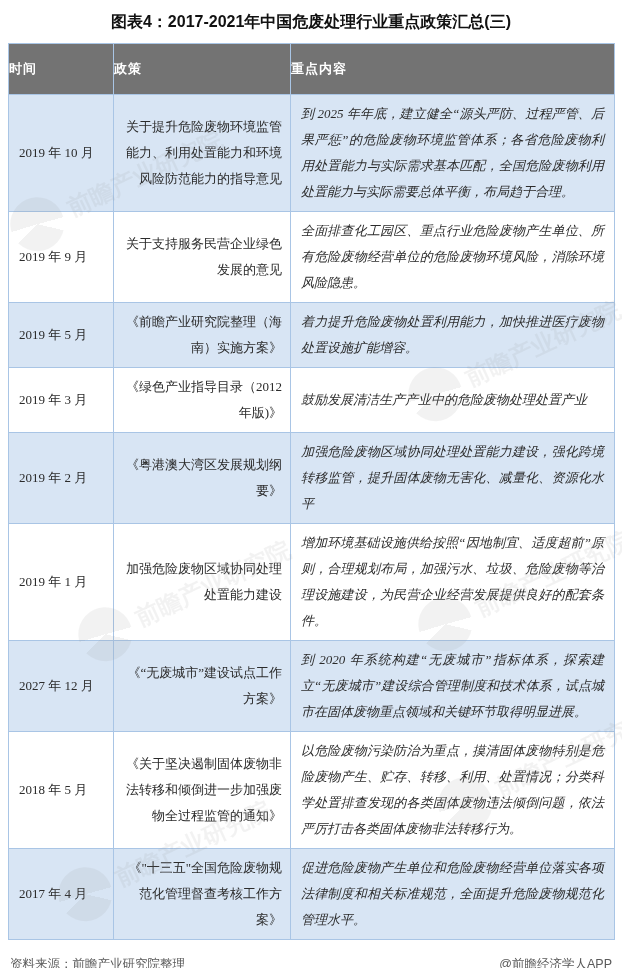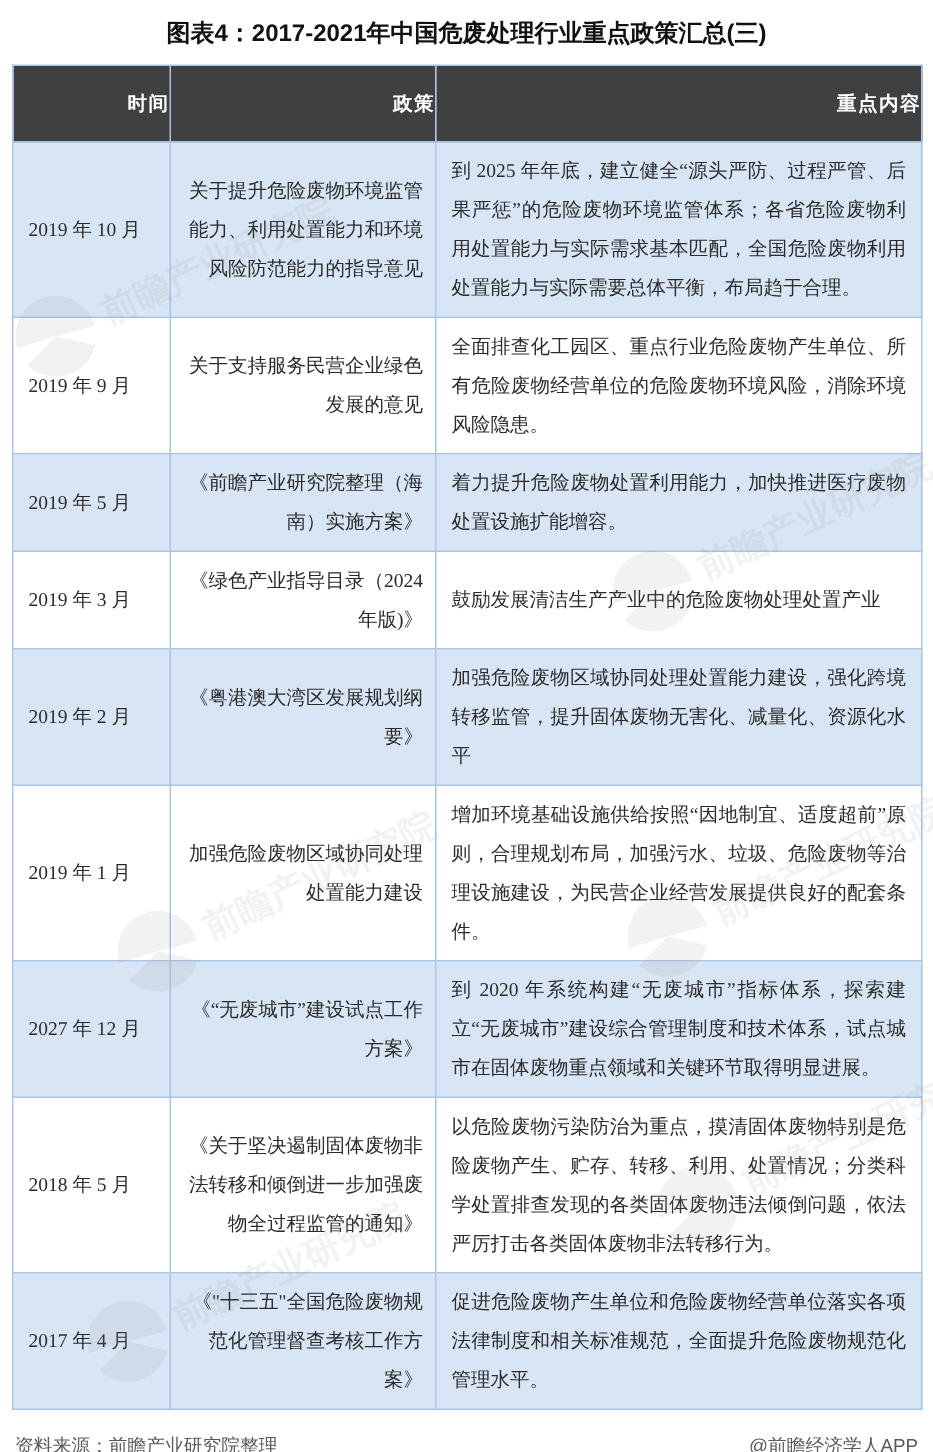--- a/index.html
+++ b/index.html
@@ -25,25 +25,25 @@
     margin:0 8px;
     border-collapse:collapse;
     table-layout:fixed;
   }
   .policy-table th,.policy-table td{
     border:1px solid #a9c5e5;
     font-size:13px;
     vertical-align:middle;
   }
   .policy-table th{
-    background:#404040;
+    background:#737373;
     color:#ffffff;
     font-weight:bold;
     padding:16px 0;
-    text-align:right;
+    text-align:left;
     letter-spacing:1px;
   }
   .col-time{width:105px;}
   .col-policy{width:177px;}
   .col-content{width:324px;}
   .policy-table td{
     line-height:26px;
     padding:6px 8px;
   }
   .policy-table td.cell-time{
@@ -51,20 +51,21 @@
     text-align:left;
     white-space:nowrap;
     margin-left:41px;
   }
   .policy-table td.cell-policy{
     text-align:right;
   }
   .policy-table td.cell-content{
     text-align:justify;
     padding:6px 10px;
+    font-style:italic;
   }
   .policy-table tbody tr:nth-child(odd){background:#d8e5f4;}
   .policy-table tbody tr:nth-child(even){background:#ffffff;}
   .figure-footer{
     display:flex;
     justify-content:space-between;
     align-items:center;
     margin:16px 10px 0 10px;
     font-size:12.5px;
     color:#5a5a5a;
@@ -154,21 +155,21 @@
     </tr>
 
     <tr class="policy-row">
       <td class="cell-time">2019 年 5 月</td>
       <td class="cell-policy">《前瞻产业研究院整理（海南）实施方案》</td>
       <td class="cell-content">着力提升危险废物处置利用能力，加快推进医疗废物处置设施扩能增容。</td>
     </tr>
 
     <tr class="policy-row">
       <td class="cell-time">2019 年 3 月</td>
-      <td class="cell-policy">《绿色产业指导目录（2024 年版)》</td>
+      <td class="cell-policy">《绿色产业指导目录（2012 年版)》</td>
       <td class="cell-content">鼓励发展清洁生产产业中的危险废物处理处置产业</td>
     </tr>
 
     <tr class="policy-row">
       <td class="cell-time">2019 年 2 月</td>
       <td class="cell-policy">《粤港澳大湾区发展规划纲要》</td>
       <td class="cell-content">加强危险废物区域协同处理处置能力建设，强化跨境转移监管，提升固体废物无害化、减量化、资源化水平</td>
     </tr>
 
     <tr class="policy-row">

